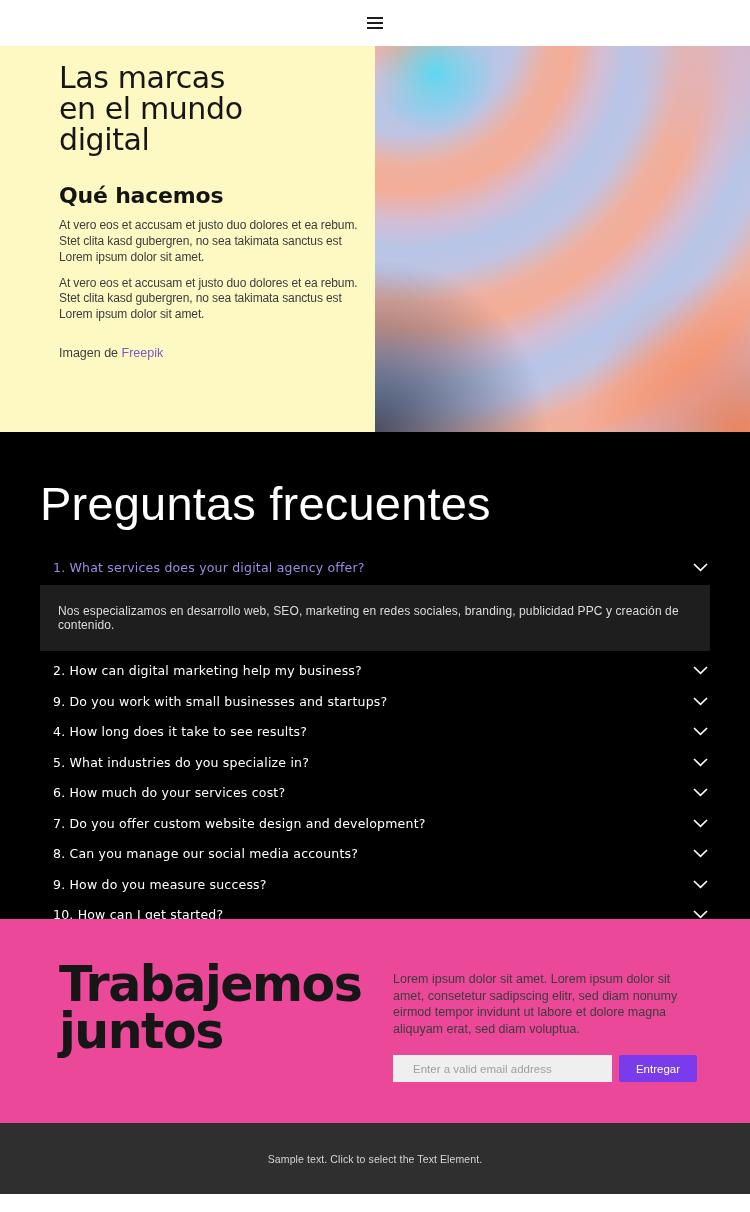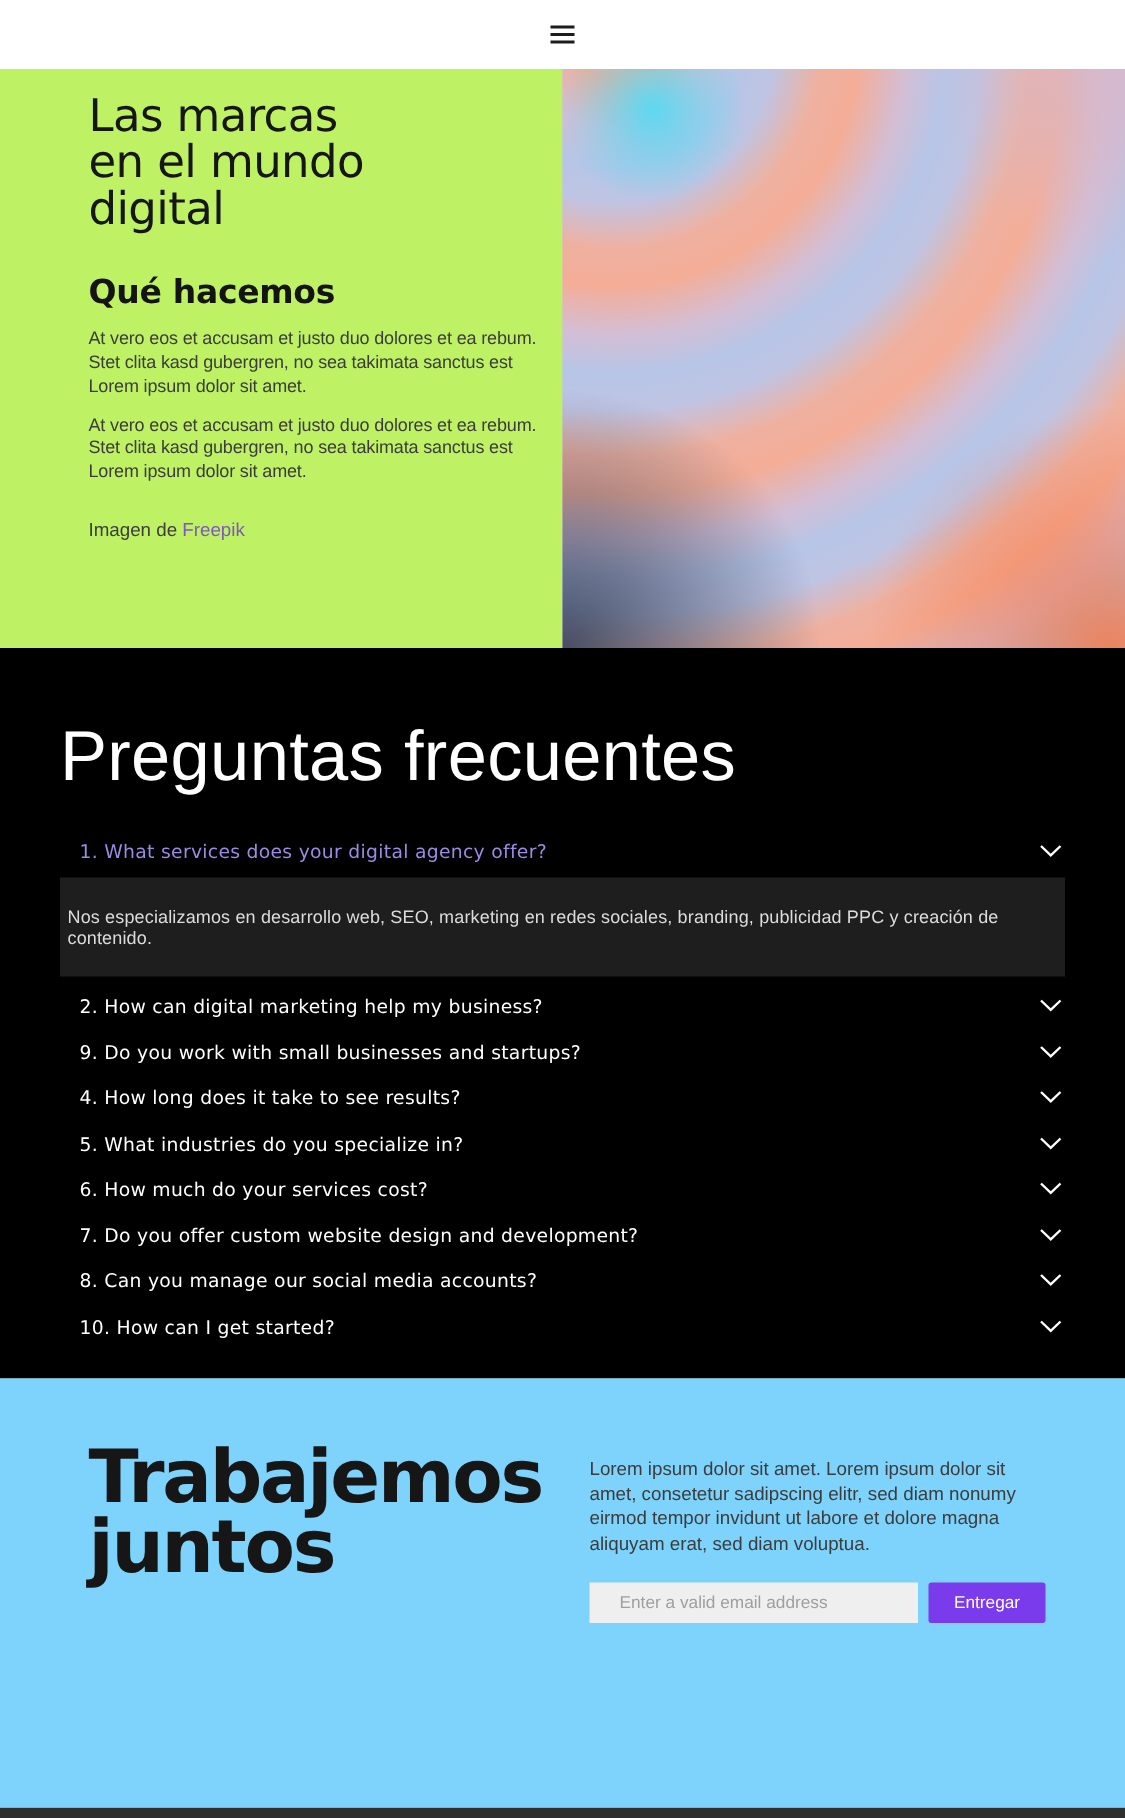--- a/index.html
+++ b/index.html
@@ -6,21 +6,21 @@
   html,body { background:#ffffff; }
   body { font-family:"Liberation Sans", sans-serif; }
   .page { position:relative; width:750px; height:1212px; margin:0 auto; background:#fff; overflow:hidden; }
 
   
   .header { height:46px; background:#ffffff; display:flex; align-items:center; justify-content:center; }
   .menu-btn { width:28px; height:22px; display:flex; flex-direction:column; justify-content:center; gap:3px; align-items:center; cursor:pointer; background:none; border:none; }
   .menu-btn span { display:block; width:16px; height:2px; background:#1d1d1d; }
 
   
-  .hero { position:relative; height:386px; background:#bef264; }
+  .hero { position:relative; height:386px; background:#fef9c3; }
   .hero-left { position:absolute; left:0; top:0; width:375px; height:386px; padding:17px 16px 0 59px; }
   .hero-title { font-family:"DejaVu Sans","Liberation Sans",sans-serif; font-size:30px; line-height:1.03; font-weight:500; letter-spacing:-0.4px; color:#161616; max-width:210px; }
   .hero-sub { font-family:"DejaVu Sans","Liberation Sans",sans-serif; font-size:22px; font-weight:bold; letter-spacing:-0.2px; color:#141414; margin-top:27px; }
   .hero-body { margin-top:10px; font-size:12px; line-height:1.33; letter-spacing:-0.1px; color:#3c3c3c; max-width:305px; }
   .hero-credit { margin-top:23px; font-size:12.5px; color:#3c3c3c; }
   .hero-credit a { color:#7e57c2; text-decoration:none; }
   .hero-image { position:absolute; left:375px; top:0; width:375px; height:386px;
     background-color:#c6c4de;
     background-image:
       radial-gradient(circle at 16% 7%, rgba(86,218,243,0.95) 0%, rgba(86,218,243,0) 13%),
@@ -31,25 +31,25 @@
   }
 
   
   .faq { height:487px; background:#000000; padding:27px 40px 0 40px; color:#fff; }
   .faq-title { font-family:"Liberation Sans",sans-serif; font-weight:400; font-size:47px; letter-spacing:0.2px; color:#ffffff;margin-top:17px; }
   .faq-list { margin-top:21px; }
   .faq-row { height:30.5px; display:flex; align-items:center; justify-content:space-between; cursor:pointer; }
   .faq-q { font-family:"DejaVu Sans","Liberation Sans",sans-serif; font-weight:normal; font-size:12.5px; letter-spacing:0.2px; color:#ffffff; padding-left:13px; }
   .faq-row.highlight .faq-q { color:#9d8ae3; }
   .chev { flex:0 0 auto; width:15px; height:9px; margin-right:2px; }
-  .faq-answer { height:66px; background:#1e1e1e; margin:2px 0 5px 0; display:flex; align-items:center; padding:0 5px; }
+  .faq-answer { height:66px; background:#1e1e1e; margin:2px 0 5px 0; display:flex; align-items:center; padding:0 18px; }
   .faq-answer p { font-size:12px; color:#dcdcdc; letter-spacing:0.1px; }
 
   
-  .cta { position:relative; height:286px; background:#7dd3fc; }
+  .cta { position:relative; height:204px; background:#ec4899; }
   .cta-title { position:absolute; left:59px; top:42px; width:330px;
     font-family:"DejaVu Sans","Liberation Sans",sans-serif; font-weight:bold; font-size:49px; line-height:0.96; letter-spacing:-1.5px; color:#161616; }
   .cta-body { position:absolute; left:393px; top:52px; width:292px; font-size:12.5px; line-height:1.33; color:#3c3c3c; }
   .cta-form { position:absolute; left:393px; top:136px; display:flex; }
   .email-input { width:219px; height:27px; background:#efefef; border:none; outline:none; padding:0 20px; font-size:11.5px; color:#333; font-family:"Liberation Sans",sans-serif; }
   .email-input::placeholder { color:#9f9f9f; }
   .submit-btn { width:78px; height:27px; margin-left:7px; background:#7a3bec; color:#ffffff; border:none; font-size:11.5px; font-family:"Liberation Sans",sans-serif; cursor:pointer; border-radius:2px; }
 
   
   .footer { height:71px; background:#2f2f2f; display:flex; align-items:center; justify-content:center; }
@@ -129,20 +129,26 @@
             <path d="M1 1l6.5 6.3L14 1" stroke="#ffffff" stroke-width="1.6" fill="none"></path>
           </svg>
       </div>
       <div class="faq-row">
         <span class="faq-q">8. Can you manage our social media accounts?</span>
         <svg class="chev" viewBox="0 0 15 9">
             <path d="M1 1l6.5 6.3L14 1" stroke="#ffffff" stroke-width="1.6" fill="none"></path>
           </svg>
       </div>
       <div class="faq-row">
+        <span class="faq-q">9. How do you measure success?</span>
+        <svg class="chev" viewBox="0 0 15 9">
+            <path d="M1 1l6.5 6.3L14 1" stroke="#ffffff" stroke-width="1.6" fill="none"></path>
+          </svg>
+      </div>
+      <div class="faq-row">
         <span class="faq-q">10. How can I get started?</span>
         <svg class="chev" viewBox="0 0 15 9">
             <path d="M1 1l6.5 6.3L14 1" stroke="#ffffff" stroke-width="1.6" fill="none"></path>
           </svg>
       </div>
 
     </div>
   </div>
 
   <div class="cta">

